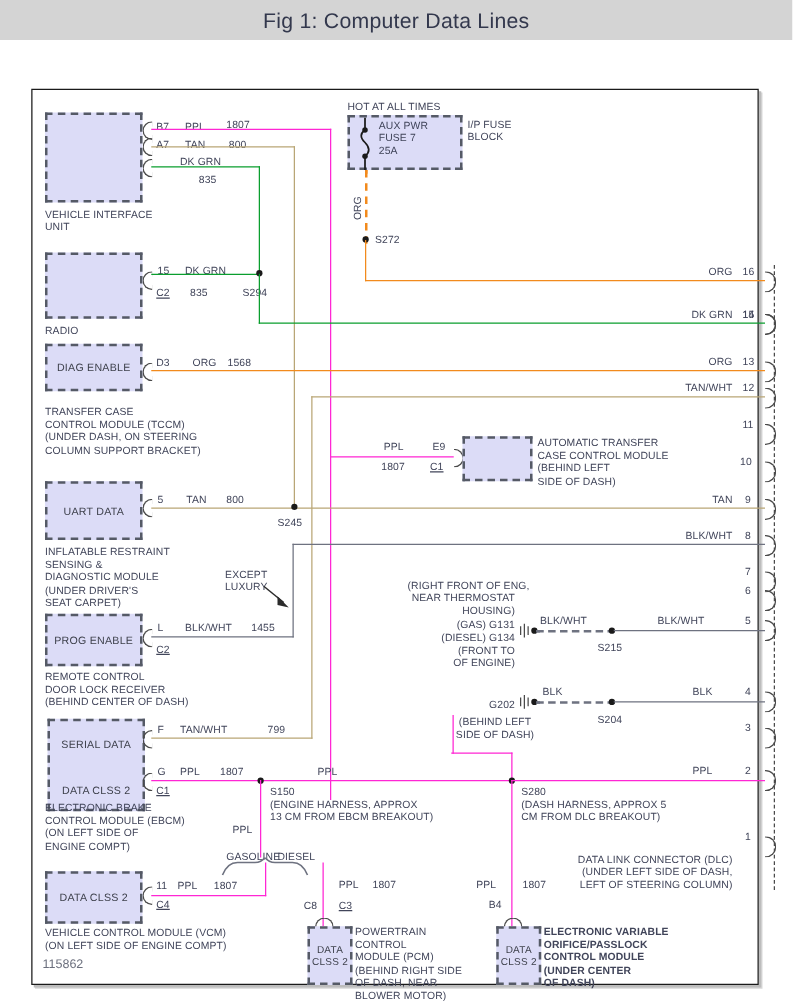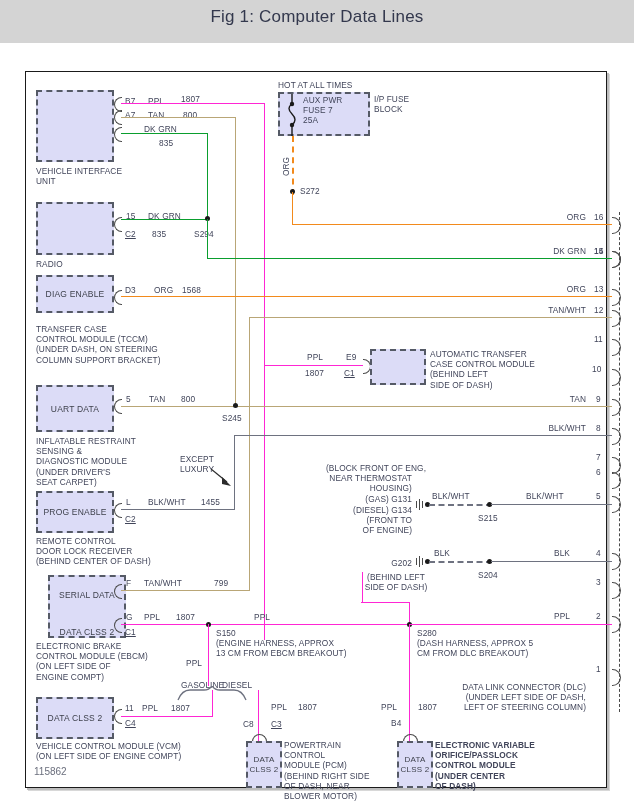--- a/index.html
+++ b/index.html
@@ -1,19 +1,19 @@
 <!DOCTYPE html>
 <html><head>
 <meta charset="utf-8">
 <style>
   html,body{margin:0;padding:0;background:#fff;}
   body{width:634px;height:801px;position:relative;overflow:hidden;
        font-family:"Liberation Sans","DejaVu Sans",sans-serif;color:#3c3f4a;}
 
-  #header{position:absolute;left:0;top:0;width:634px;height:43px;background:#d4d4d4;}
+  #header{position:absolute;left:0;top:0;width:634px;height:32px;background:#d4d4d4;}
   #header .title{position:absolute;left:0;top:7px;width:634px;text-align:center;
        font-size:17px;color:#33384d;letter-spacing:.2px;}
 
   #canvas{position:absolute;left:0;top:45px;width:634px;height:756px;background:#fff;}
 
   
   #frame{position:absolute;left:25px;top:26px;width:580px;height:715px;
          border:1px solid #1a1a1a;background:#fff;
          box-shadow:2px 2px 0 0 #bdbdbd, 3px 3px 0 0 #d8d8d8;}
 
@@ -138,21 +138,21 @@
   </div>
   <div class="pin" style="left:88px;top:431px;"></div>
   <div class="txt" style="left:100px;top:425px;">L</div>
   <div class="txt" style="left:122px;top:425px;">BLK/WHT</div>
   <div class="txt" style="left:175px;top:425px;">1455</div>
   <div class="txt" style="left:99px;top:442px;text-decoration:underline;">C2</div>
   <div class="txt" style="left:10px;top:464px;">REMOTE CONTROL
 DOOR LOCK RECEIVER
 (BEHIND CENTER OF DASH)</div>
 
-  <div class="mod" style="left:22px;top:503px;width:78px;height:63px;">
+  <div class="mod" style="left:12px;top:503px;width:78px;height:74px;">
     <div class="mlab" style="top:18px;">SERIAL DATA</div>
     <div class="mlab" style="top:55px;">DATA CLSS 2</div>
   </div>
   <div class="pin" style="left:88px;top:512px;"></div>
   <div class="pin" style="left:88px;top:546px;"></div>
   <div class="txt" style="left:100px;top:506px;">F</div>
   <div class="txt" style="left:118px;top:506px;">TAN/WHT</div>
   <div class="txt" style="left:172px;top:506px;margin-left:16px;">799</div>
   <div class="txt" style="left:100px;top:540px;">G</div>
   <div class="txt" style="left:118px;top:540px;">PPL</div>
@@ -234,21 +234,21 @@
   <div class="w wh c-gry" style="left:95px;top:437px;width:114px;"></div>
   <div class="w wv c-gry" style="left:208px;top:363px;height:75px;"></div>
   <div class="w wh c-gry" style="left:208px;top:363px;width:378px;"></div>
   <div class="txt c" style="left:140px;top:382px;width:62px;">EXCEPT
 LUXURY</div>
   <svg class="abs" style="left:185px;top:394px;" width="26" height="24" viewBox="0 0 26 24">
     <path d="M0 3 L16 16" stroke="#2b2b2b" stroke-width="1.2" fill="none"></path>
     <path d="M11 11 L20 20 L11 18 Z" fill="#2b2b2b"></path>
   </svg>
 
-  <div class="txt r" style="left:300px;top:391px;width:86px;">(BLOCK FRONT OF ENG,
+  <div class="txt r" style="left:300px;top:391px;width:86px;">(RIGHT FRONT OF ENG,
 NEAR THERMOSTAT
 HOUSING)
 (GAS) G131</div>
   <div class="txt r" style="left:300px;top:433px;width:86px;">(DIESEL) G134
 (FRONT TO
 OF ENGINE)</div>
   <div class="gnd" style="left:390px;top:427px;">
     <i class="a"></i>
         <i class="b"></i>
         <i class="c"></i>

